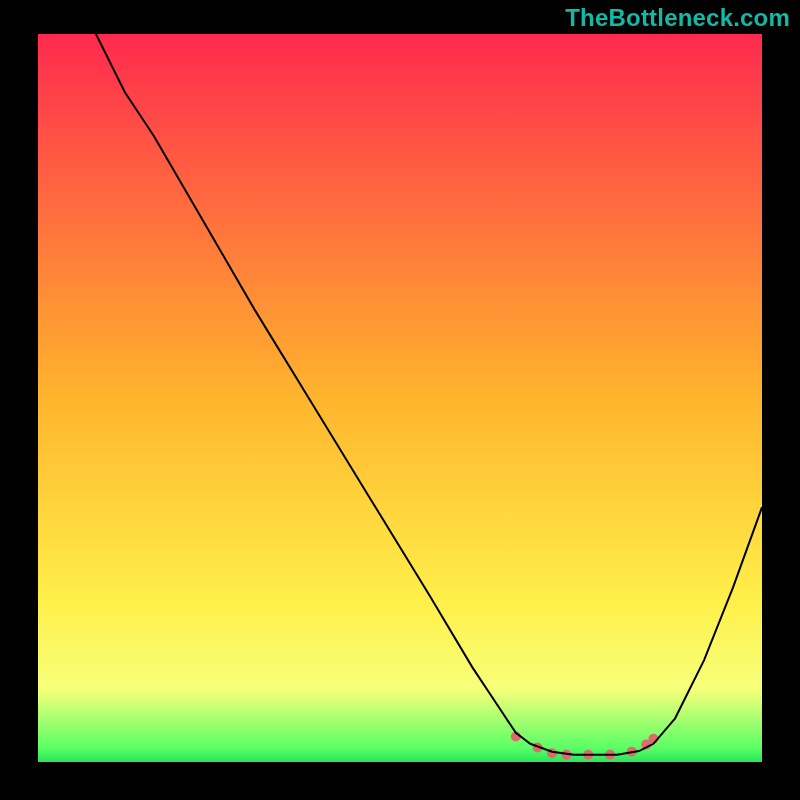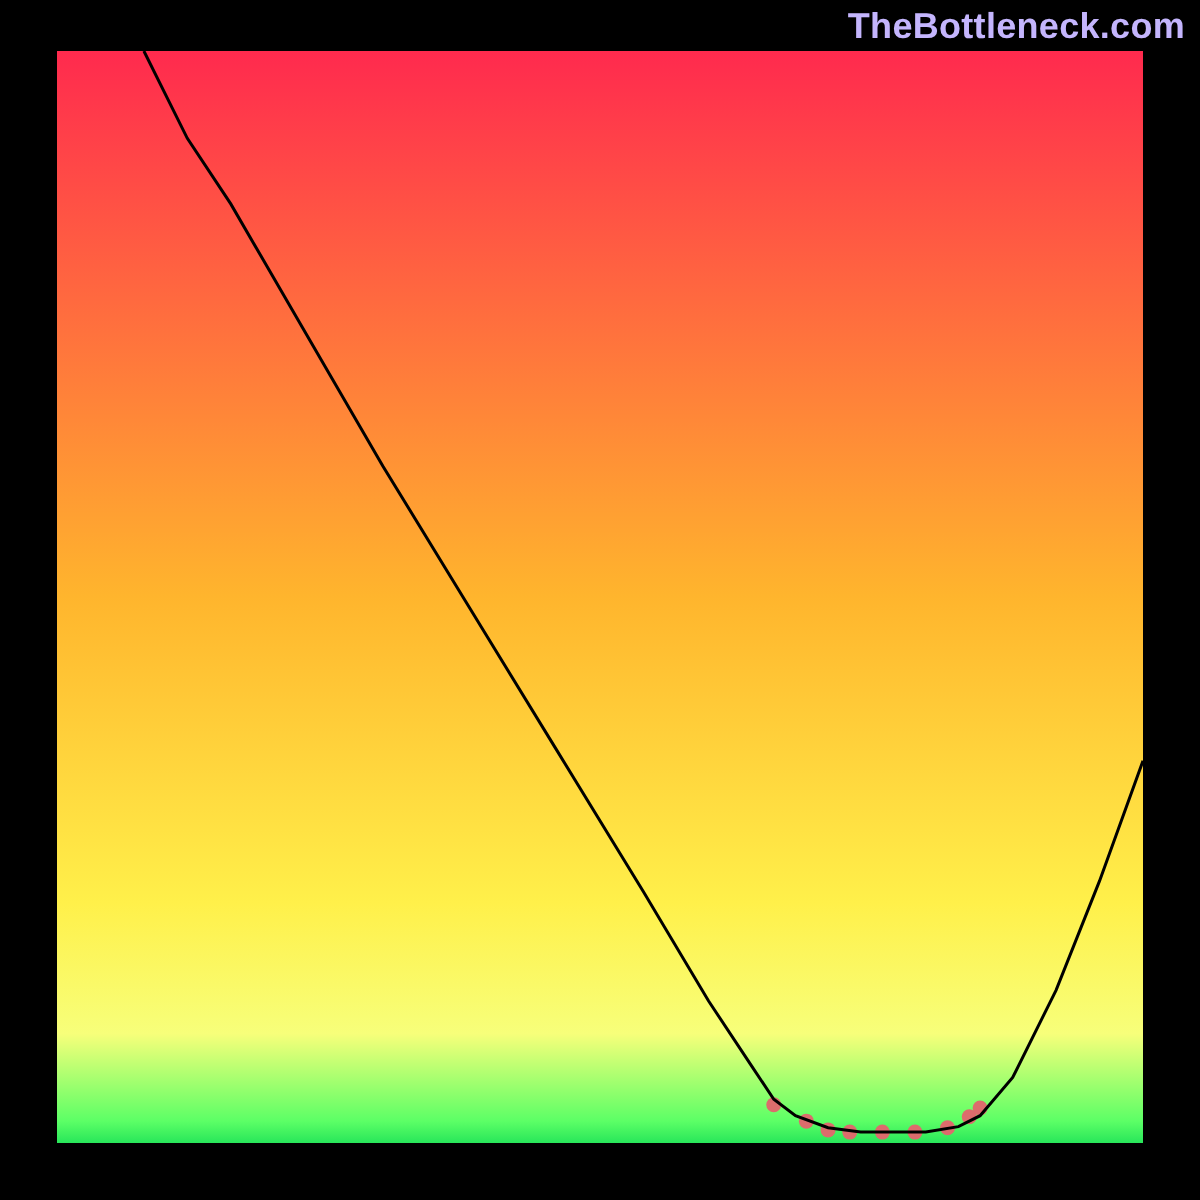--- a/index.html
+++ b/index.html
@@ -2,21 +2,21 @@
 <html><head>
 <meta charset="utf-8">
 <style>
   * { margin: 0; padding: 0; box-sizing: border-box; }
   html, body { width: 800px; height: 800px; background: #000; overflow: hidden; }
   .wrapper { position: relative; width: 800px; height: 800px; background:#000; }
   .watermark {
     position: absolute;
     top: 4px;
     right: 10px;
-    color: #c4b5fd;
+    color: #14b8a6;
     font-family: Arial, Helvetica, sans-serif;
     font-size: 24px;
     font-weight: 600;
     letter-spacing: 0.2px;
     z-index: 3;
   }
   .plot {
     position: absolute;
     left: 38px;
     top: 34px;

